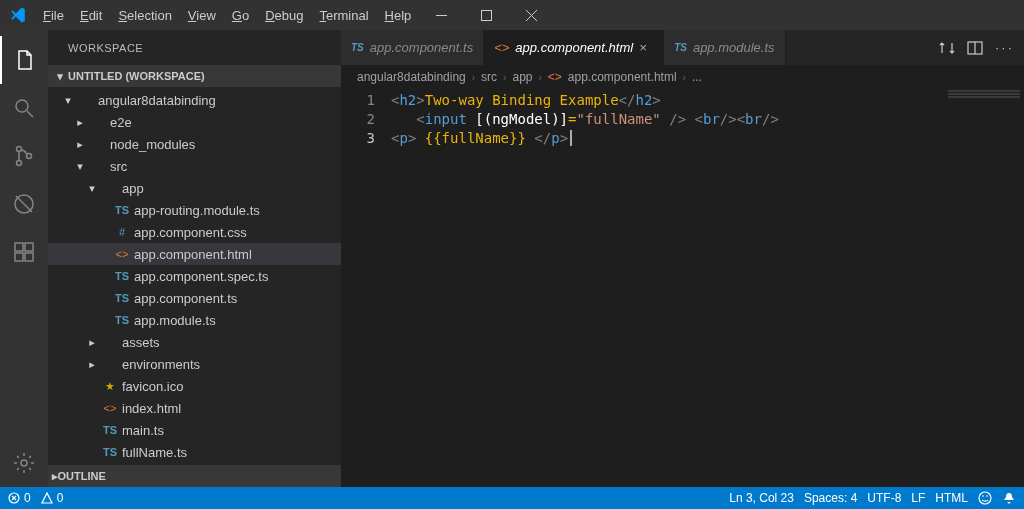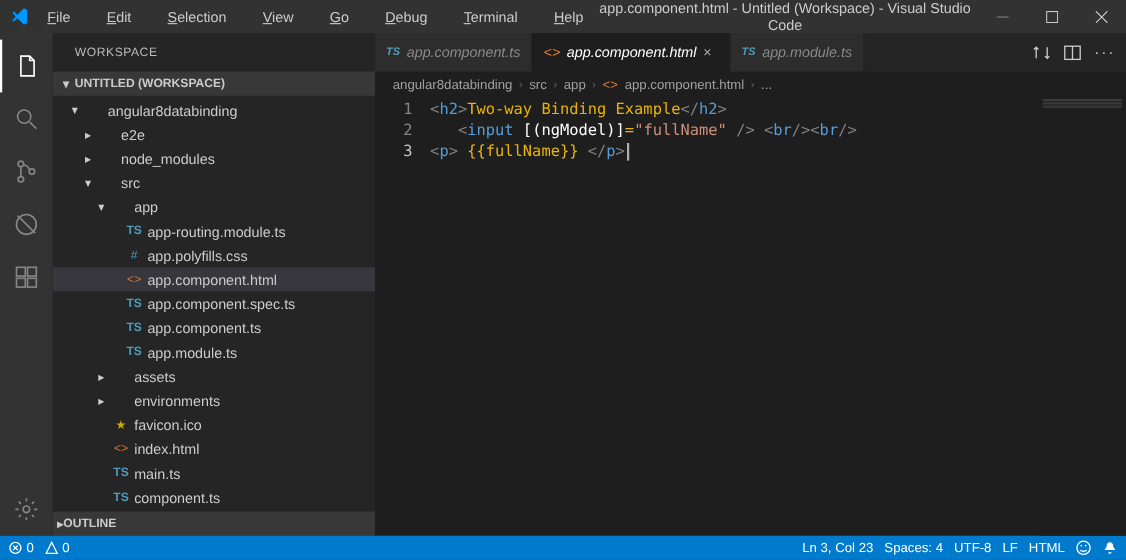--- a/index.html
+++ b/index.html
@@ -1,21 +1,21 @@
 <!DOCTYPE html>
 <html><head>
 <meta charset="utf-8">
 <style>
 * { margin: 0; padding: 0; box-sizing: border-box; }
 body { width: 1024px; height: 509px; font-family: "Segoe UI", sans-serif; font-size: 13px; color: #ccc; background: #1e1e1e; overflow: hidden; display: flex; flex-direction: column; }
 
 
 .titlebar { height: 30px; background: #323233; display: flex; align-items: center; color: #ccc; }
 .titlebar .logo { width: 35px; display: flex; align-items: center; justify-content: center; }
-.titlebar .menu { display: flex; gap: 17px; }
+.titlebar .menu { display: flex; gap: 0; }
 .titlebar .menu-item { padding: 4px 8px; cursor: default; }
 .titlebar .menu-item u { text-decoration: underline; }
 .titlebar .title { flex: 1; text-align: center; color: #ccc; }
 .titlebar .controls { display: flex; }
 .titlebar .controls .ctrl { width: 45px; height: 30px; display: flex; align-items: center; justify-content: center; }
 
 
 .main { flex: 1; display: flex; }
 
 
@@ -88,21 +88,20 @@
   <div class="menu" id="menu">
       <div class="menu-item"><u>F</u>ile</div>
       <div class="menu-item"><u>E</u>dit</div>
       <div class="menu-item"><u>S</u>election</div>
       <div class="menu-item"><u>V</u>iew</div>
       <div class="menu-item"><u>G</u>o</div>
       <div class="menu-item"><u>D</u>ebug</div>
       <div class="menu-item"><u>T</u>erminal</div>
       <div class="menu-item"><u>H</u>elp</div>
     </div>
-  <div class="title">app.component.html - Untitled (Workspace) - Visual Studio Code</div>
   <div class="controls">
     <div class="ctrl">
         <svg width="11" height="1">
           <rect width="11" height="1" fill="#ccc"></rect>
         </svg>
       </div>
     <div class="ctrl">
         <svg width="11" height="11">
           <rect x="0.5" y="0.5" width="10" height="10" fill="none" stroke="#ccc"></rect>
         </svg>
@@ -211,21 +210,21 @@
           <span class="fi fi-ts">TS</span>
           <span class="lbl">app-routing.module.ts</span>
         </div>
         <div class="tree-row">
           <span class="indent"></span>
           <span class="indent"></span>
           <span class="indent"></span>
           <span class="indent"></span>
           <span class="tw"></span>
           <span class="fi fi-css">#</span>
-          <span class="lbl">app.polyfills.css</span>
+          <span class="lbl">app.component.css</span>
         </div>
         <div class="tree-row selected">
           <span class="indent"></span>
           <span class="indent"></span>
           <span class="indent"></span>
           <span class="indent"></span>
           <span class="tw"></span>
           <span class="fi fi-html">&lt;&gt;</span>
           <span class="lbl">app.component.html</span>
         </div>
@@ -295,21 +294,21 @@
           <span class="tw"></span>
           <span class="fi fi-ts">TS</span>
           <span class="lbl">main.ts</span>
         </div>
         <div class="tree-row">
           <span class="indent"></span>
           <span class="indent"></span>
           <span class="indent"></span>
           <span class="tw"></span>
           <span class="fi fi-ts">TS</span>
-          <span class="lbl">component.ts</span>
+          <span class="lbl">fullName.ts</span>
         </div>
       </div>
     <div style="flex:1"></div>
     <div class="outline">
       <span class="chev">▸</span>
       <span>OUTLINE</span>
     </div>
   </div>
 
   <div class="editorgroup">

